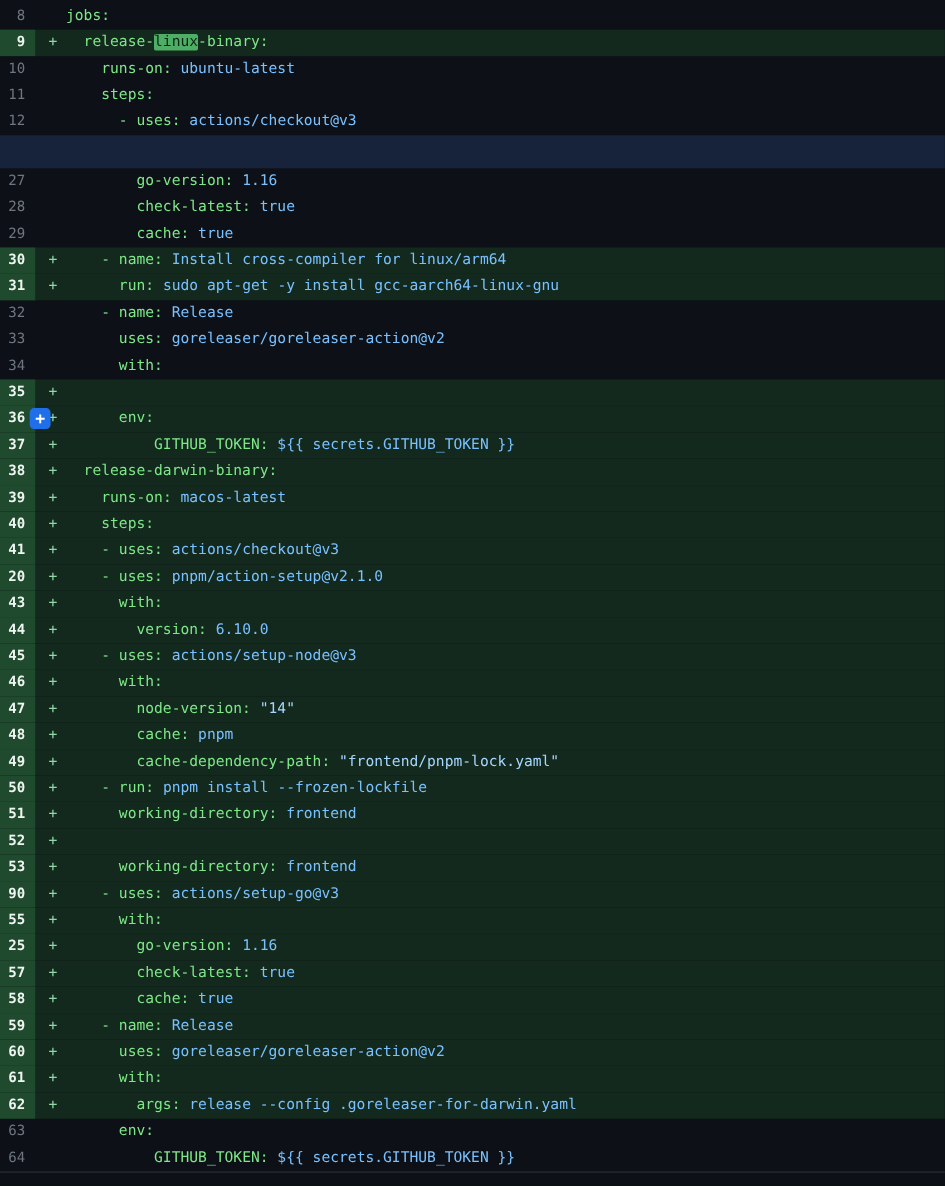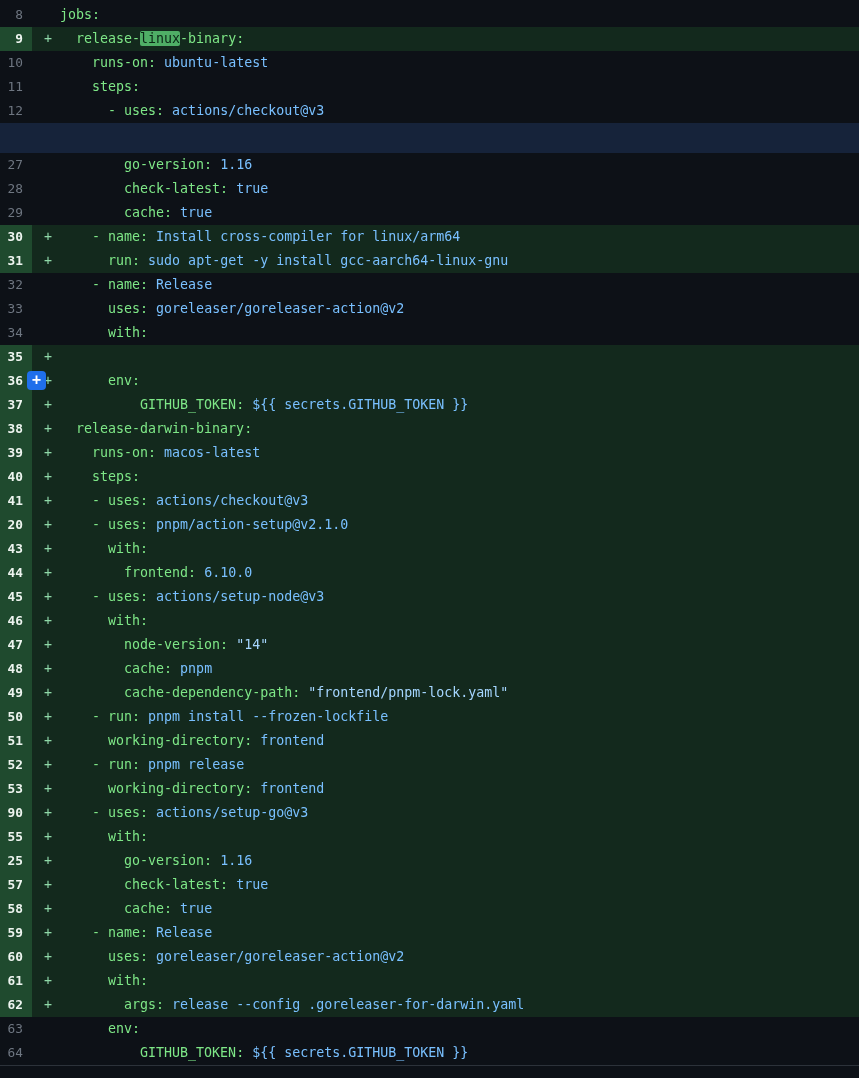--- a/index.html
+++ b/index.html
@@ -143,21 +143,21 @@
         <div class="code"><span>    </span><span class="k">- </span><span class="k">uses:</span><span> </span><span class="v">pnpm/action-setup@v2.1.0</span></div>
       </div>
       <div class="row added">
         <div class="gutter">43</div>
         <div class="marker">+</div>
         <div class="code"><span>      </span><span class="k">with:</span></div>
       </div>
       <div class="row added">
         <div class="gutter">44</div>
         <div class="marker">+</div>
-        <div class="code"><span>        </span><span class="k">frontend:</span><span> </span><span class="v">6.10.0</span></div>
+        <div class="code"><span>        </span><span class="k">version:</span><span> </span><span class="v">6.10.0</span></div>
       </div>
       <div class="row added">
         <div class="gutter">45</div>
         <div class="marker">+</div>
         <div class="code"><span>    </span><span class="k">- </span><span class="k">uses:</span><span> </span><span class="v">actions/setup-node@v3</span></div>
       </div>
       <div class="row added">
         <div class="gutter">46</div>
         <div class="marker">+</div>
         <div class="code"><span>      </span><span class="k">with:</span></div>
@@ -183,21 +183,20 @@
         <div class="code"><span>    </span><span class="k">- </span><span class="k">run:</span><span> </span><span class="v">pnpm install --frozen-lockfile</span></div>
       </div>
       <div class="row added">
         <div class="gutter">51</div>
         <div class="marker">+</div>
         <div class="code"><span>      </span><span class="k">working-directory:</span><span> </span><span class="v">frontend</span></div>
       </div>
       <div class="row added">
         <div class="gutter">52</div>
         <div class="marker">+</div>
-        <div class="code"><span>    </span><span class="k">- </span><span class="k">run:</span><span> </span><span class="v">pnpm release</span></div>
       </div>
       <div class="row added">
         <div class="gutter">53</div>
         <div class="marker">+</div>
         <div class="code"><span>      </span><span class="k">working-directory:</span><span> </span><span class="v">frontend</span></div>
       </div>
       <div class="row added">
         <div class="gutter">90</div>
         <div class="marker">+</div>
         <div class="code"><span>    </span><span class="k">- </span><span class="k">uses:</span><span> </span><span class="v">actions/setup-go@v3</span></div>

